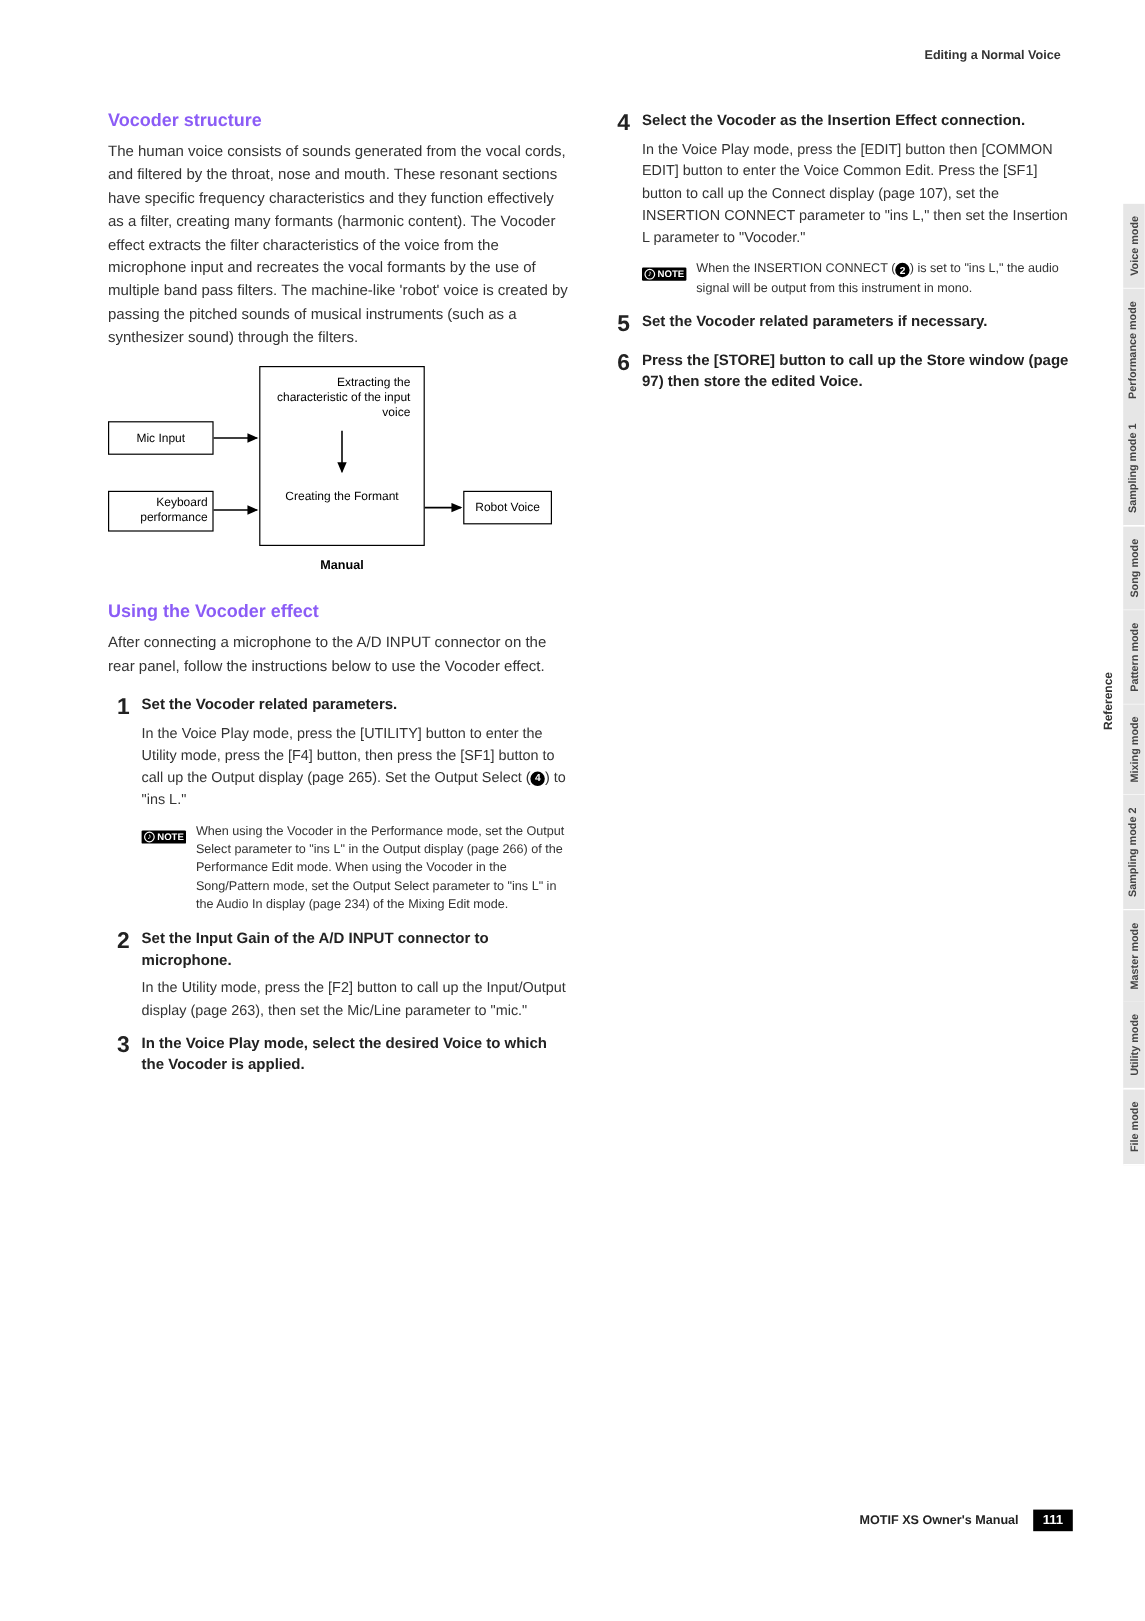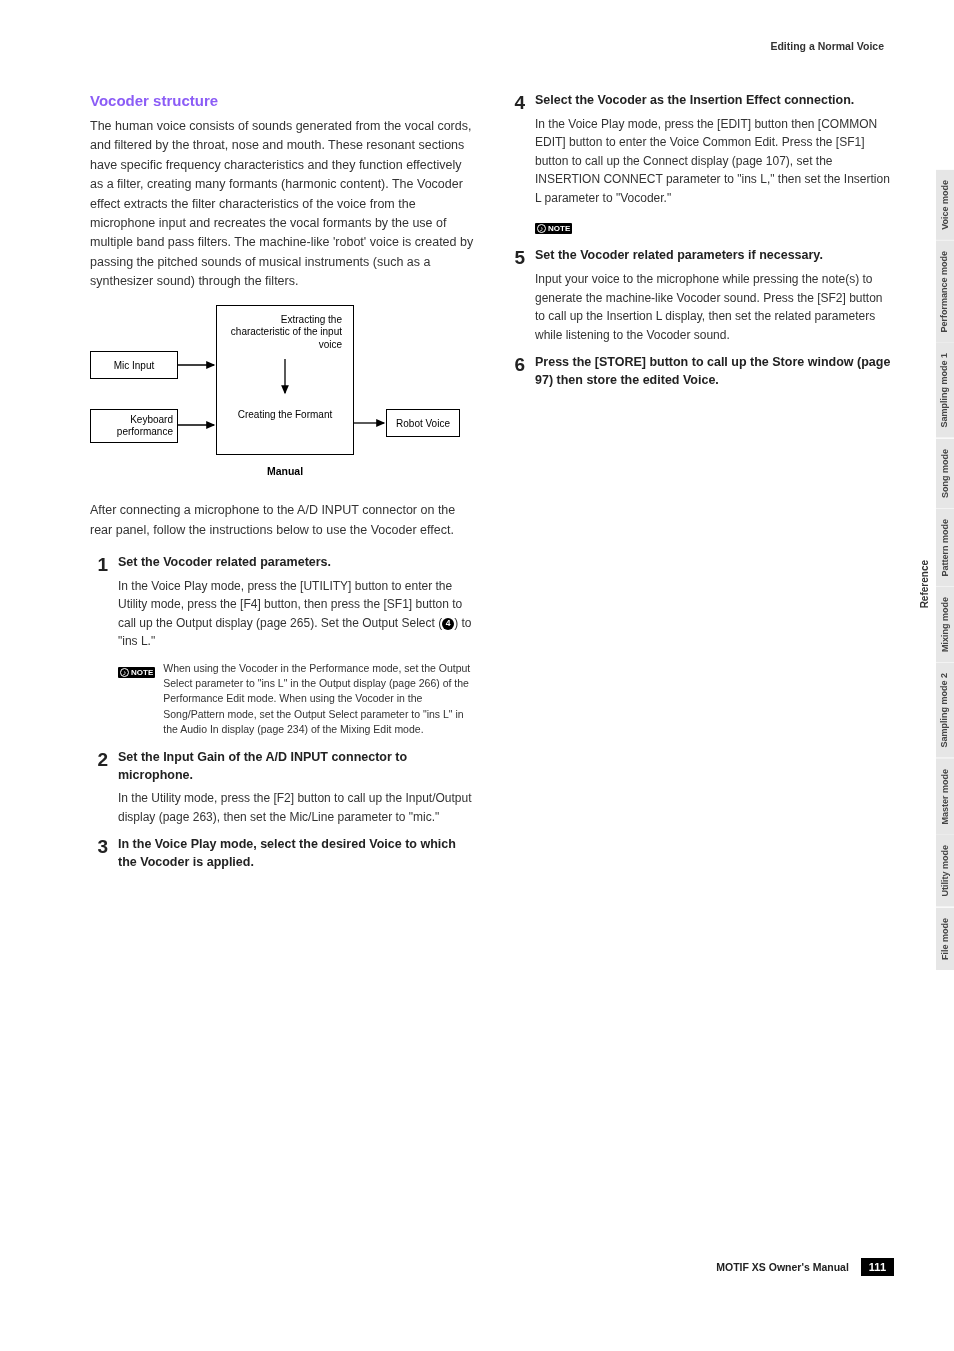--- a/index.html
+++ b/index.html
@@ -60,20 +60,21 @@
               </marker>
             </defs>
           <line x1="88" y1="56" x2="124" y2="56" stroke="#000" stroke-width="1.3" marker-end="url(#ah)"></line>
           <line x1="88" y1="116" x2="124" y2="116" stroke="#000" stroke-width="1.3" marker-end="url(#ah)"></line>
           <line x1="195" y1="50" x2="195" y2="84" stroke="#000" stroke-width="1.3" marker-end="url(#ah)"></line>
           <line x1="264" y1="114" x2="294" y2="114" stroke="#000" stroke-width="1.3" marker-end="url(#ah)"></line>
         </svg>
         <div class="d-caption" style="position:absolute;left:126px;top:150px;width:138px;">Manual</div>
       </div>
 
+      <div class="h1">Using the Vocoder effect</div>
       <div class="body-text">After connecting a microphone to the A/D INPUT connector on the rear panel, follow the instructions below to use the Vocoder effect.</div>
 
       <div class="step">
         <div class="step-num">1</div>
         <div class="step-body">
           <div class="step-title">Set the Vocoder related parameters.</div>
           <div class="step-text">
             <span>In the Voice Play mode, press the [UTILITY] button to enter the Utility mode, press the [F4] button, then press the [SF1] button to call up the Output display (page 265). Set the Output Select (</span><span class="circ-num">4</span><span>) to "ins L."</span>
           </div>
         </div>
@@ -110,27 +111,29 @@
           <div class="step-title">Select the Vocoder as the Insertion Effect connection.</div>
           <div class="step-text">In the Voice Play mode, press the [EDIT] button then [COMMON EDIT] button to enter the Voice Common Edit. Press the [SF1] button to call up the Connect display (page 107), set the INSERTION CONNECT parameter to "ins L," then set the Insertion L parameter to "Vocoder."</div>
         </div>
       </div>
 
       <div class="note-row">
         <div class="note-icon"><span class="note-badge">
               <span class="n-circle">♪</span>
               <span>NOTE</span>
             </span></div>
+        <div class="note-text">
+          <span>When the INSERTION CONNECT (</span><span class="circ-num">2</span><span>) is set to "ins L," the audio signal will be output from this instrument in mono.</span>
+        </div>
       </div>
 
       <div class="step">
         <div class="step-num">5</div>
         <div class="step-body">
           <div class="step-title">Set the Vocoder related parameters if necessary.</div>
-          <div class="step-text">Input your voice to the microphone while pressing the note(s) to generate the machine-like Vocoder sound. Press the [SF2] button to call up the Insertion L display, then set the related parameters while listening to the Vocoder sound.</div>
         </div>
       </div>
 
       <div class="step">
         <div class="step-num">6</div>
         <div class="step-body">
           <div class="step-title">Press the [STORE] button to call up the Store window (page 97) then store the edited Voice.</div>
         </div>
       </div>
     </div>

